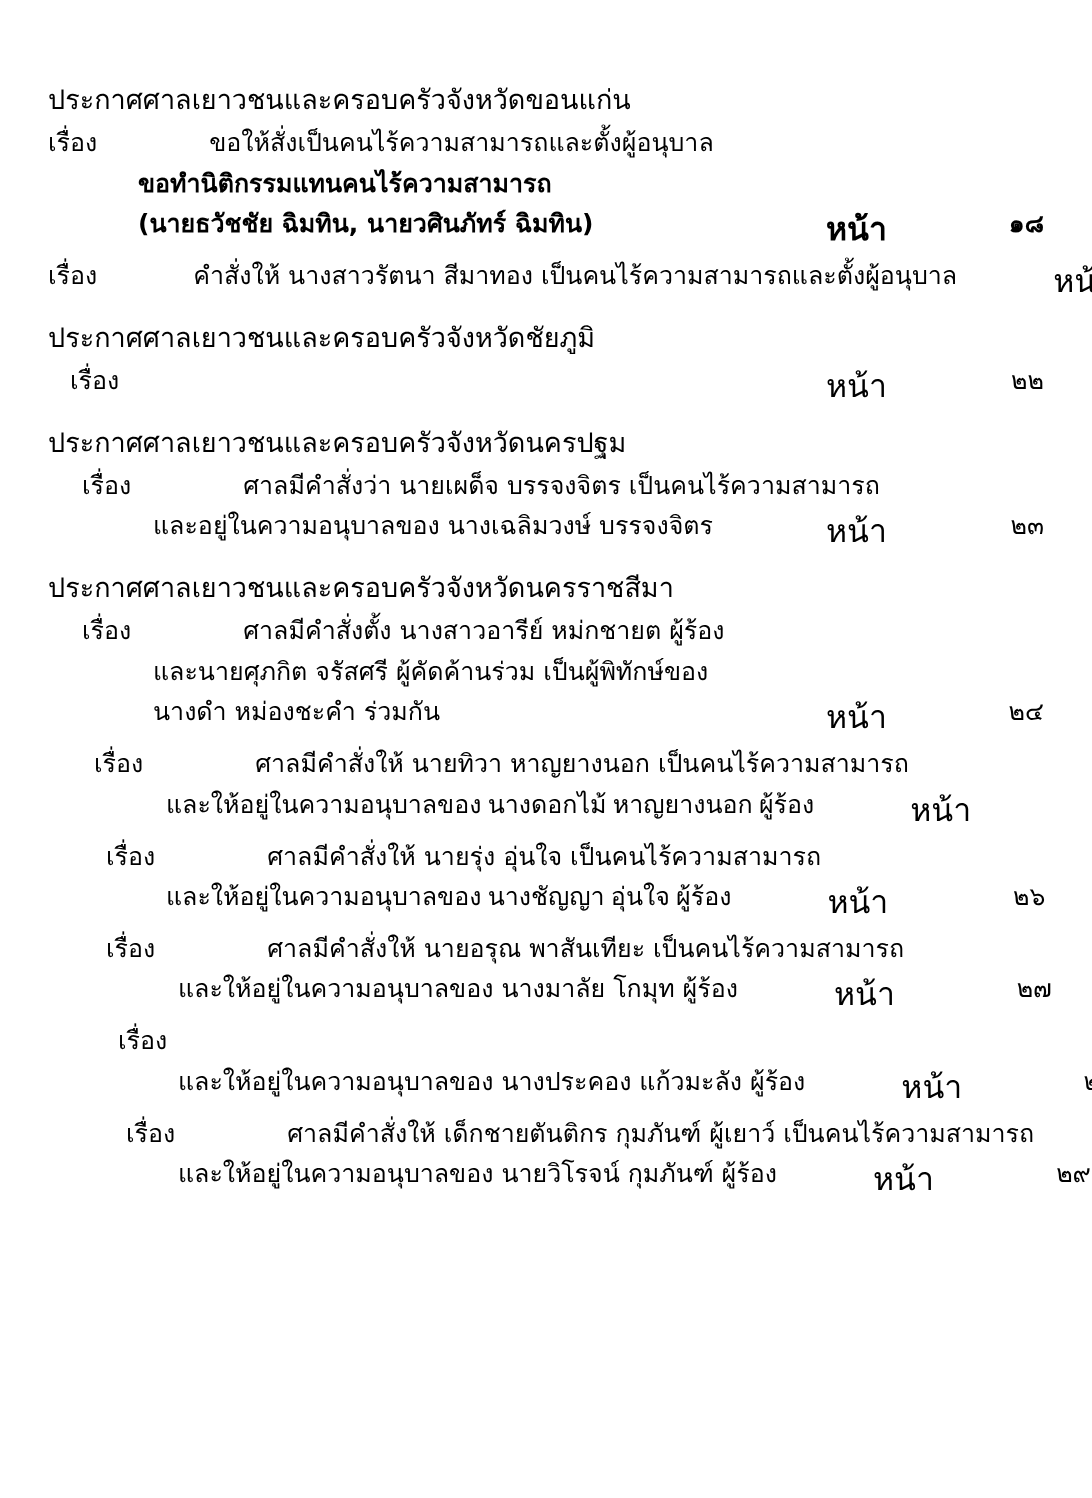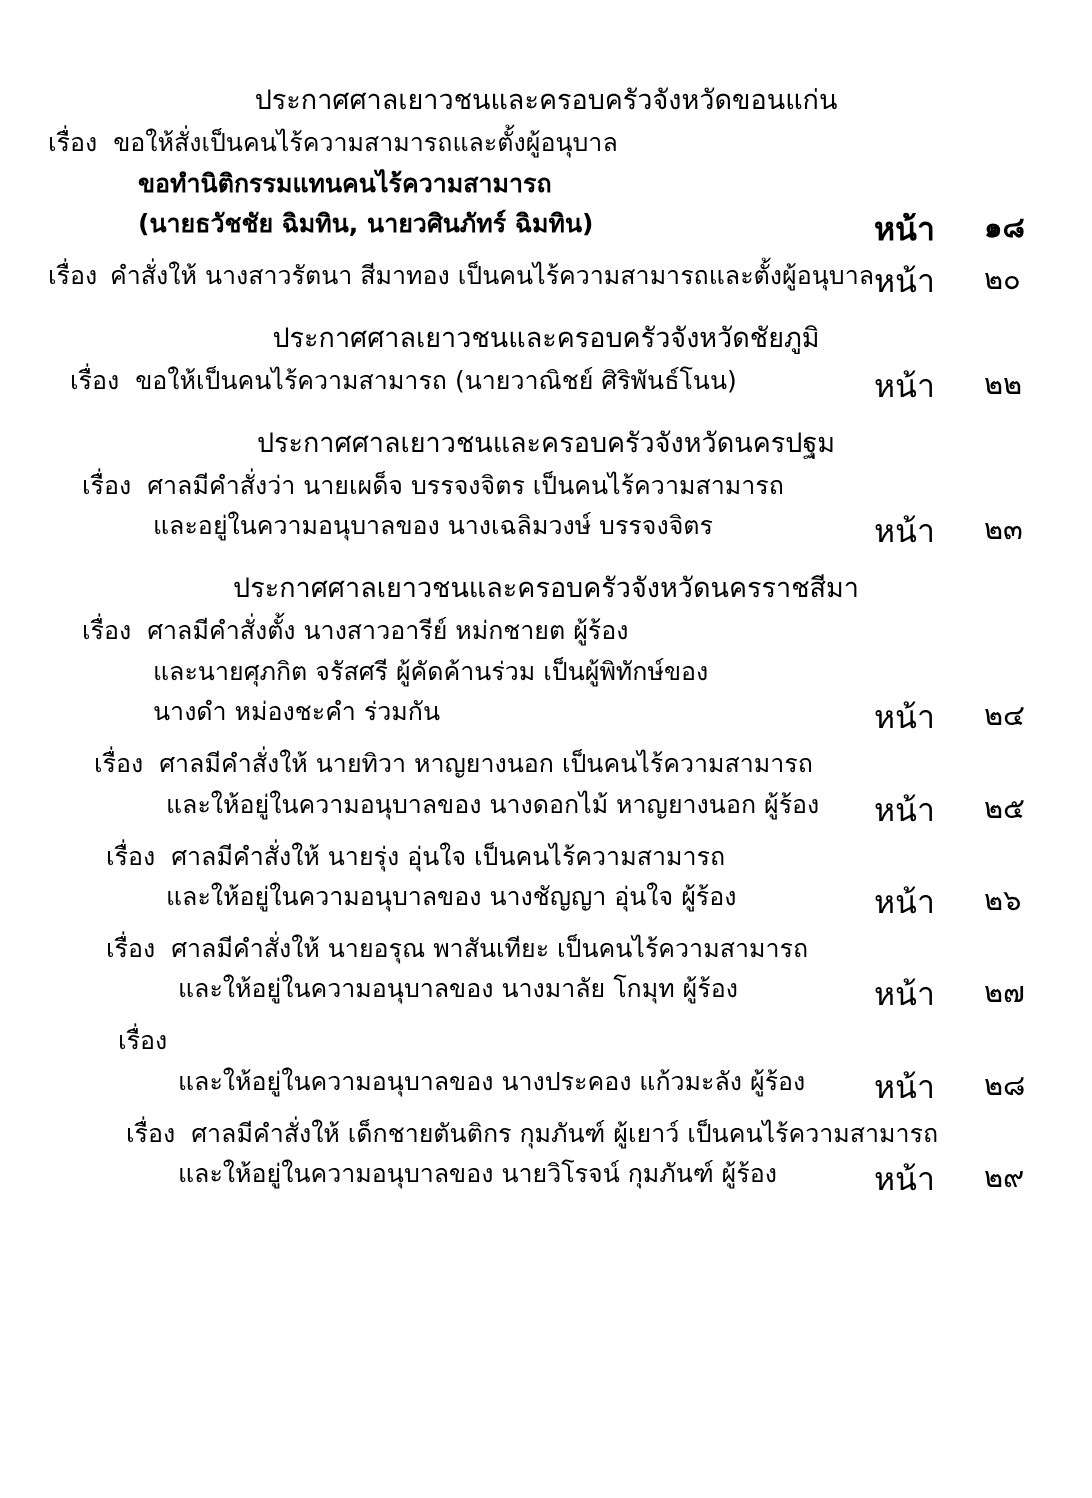--- a/index.html
+++ b/index.html
@@ -16,69 +16,70 @@
     overflow: hidden;
   }
   .page {
     width: 1092px;
     height: 1498px;
     box-sizing: border-box;
     padding: 60px 48px 30px 48px;
     position: relative;
   }
   .section-heading {
-    text-align: center;
+    text-align: left;
     font-size: 27px;
     line-height: 1.45;
     margin: 10px 0 4px 0;
     white-space: nowrap;
   }
   .heading-1 { margin-top: 20px; }
   .entry {
     position: relative;
     margin: 0;
   }
   .entry-row {
     display: flex;
     align-items: flex-start;
     font-size: 25px;
     line-height: 1.62;
     white-space: nowrap;
+    gap: 48px;
   }
   .lbl {
     display: inline-block;
     flex: 0 0 auto;
   }
   .txt {
     display: inline-block;
     flex: 0 0 auto;
   }
   .spacer { flex: 1 1 auto; }
   .pg-label {
     flex: 0 0 auto;
     width: 110px;
     text-align: left;
     font-size: 32px;
   }
   .pg-num {
     flex: 0 0 auto;
     width: 60px;
-    text-align: left;
-    font-size: 29px;
+    text-align: right;
+    font-size: 25px;
   }
   
   .ind-0 { padding-left: 0px; }
   .ind-1 { padding-left: 22px; }
   .ind-2 { padding-left: 34px; }
   .ind-3 { padding-left: 46px; }
   .ind-4 { padding-left: 58px; }
   .ind-5 { padding-left: 70px; }
   .cont-2 { padding-left: 90px; font-weight: bold; }
   .cont-3 { padding-left: 105px; }
-  .cont-4 { padding-left: 118px; }
+  .cont-4 { padding-left: 118px; font-family: Liberation Serif, serif; }
   .cont-5 { padding-left: 130px; }
   .blk { position: relative; }
 </style>
 </head>
 <body>
 
 <div class="page">
 
   <div class="section-heading heading-1">ประกาศศาลเยาวชนและครอบครัวจังหวัดขอนแก่น</div>
   <div class="entry blk">
@@ -107,21 +108,20 @@
       <span class="pg-label">หน้า</span>
       <span class="pg-num">๒๐</span>
     </div>
   </div>
 
   <div class="section-heading">ประกาศศาลเยาวชนและครอบครัวจังหวัดชัยภูมิ</div>
   <div class="entry blk">
     <div class="entry-row ind-1">
       <span class="lbl">เรื่อง</span>
       <span style="width:16px"></span>
-      <span class="txt">ขอให้เป็นคนไร้ความสามารถ  (นายวาณิชย์  ศิริพันธ์โนน)</span>
       <span class="spacer"></span>
       <span class="pg-label">หน้า</span>
       <span class="pg-num">๒๒</span>
     </div>
   </div>
 
   <div class="section-heading">ประกาศศาลเยาวชนและครอบครัวจังหวัดนครปฐม</div>
   <div class="entry blk">
     <div class="entry-row ind-2">
       <span class="lbl">เรื่อง</span>

